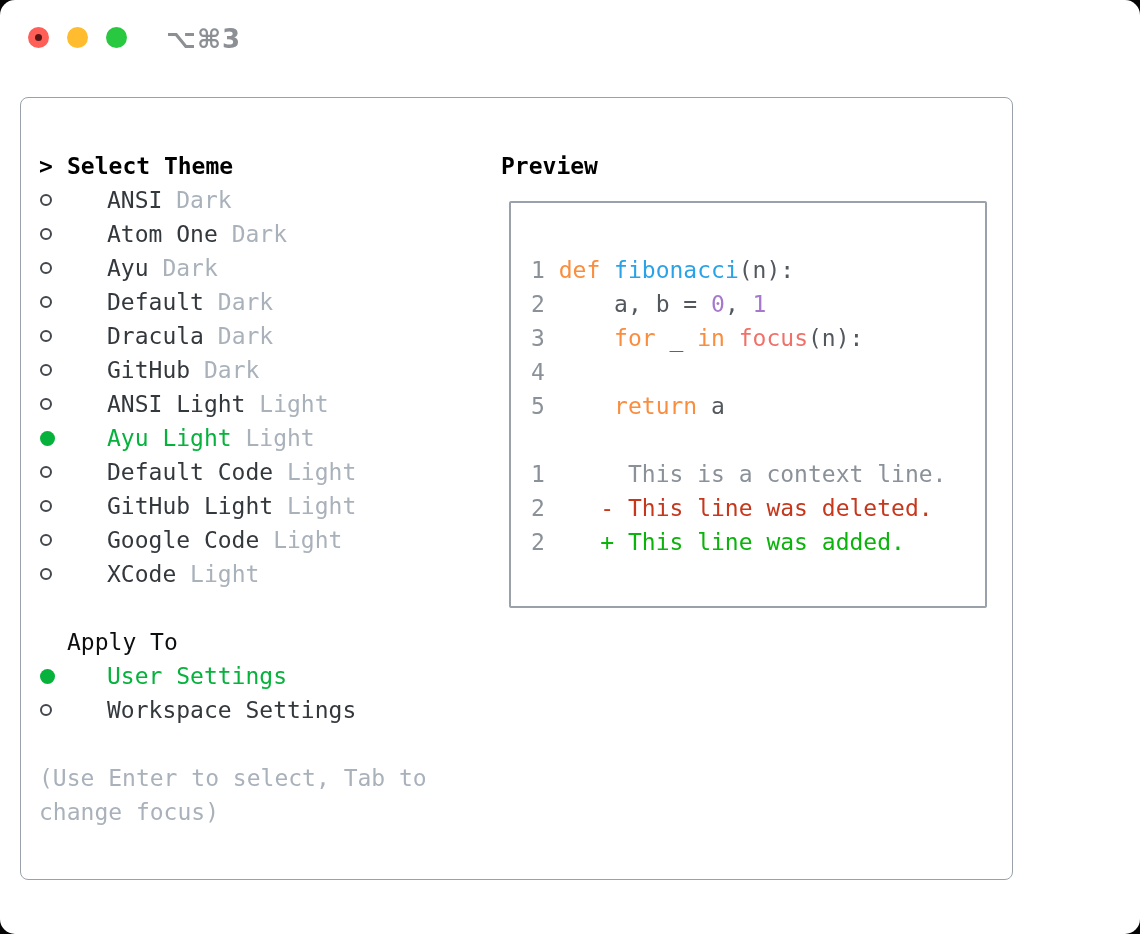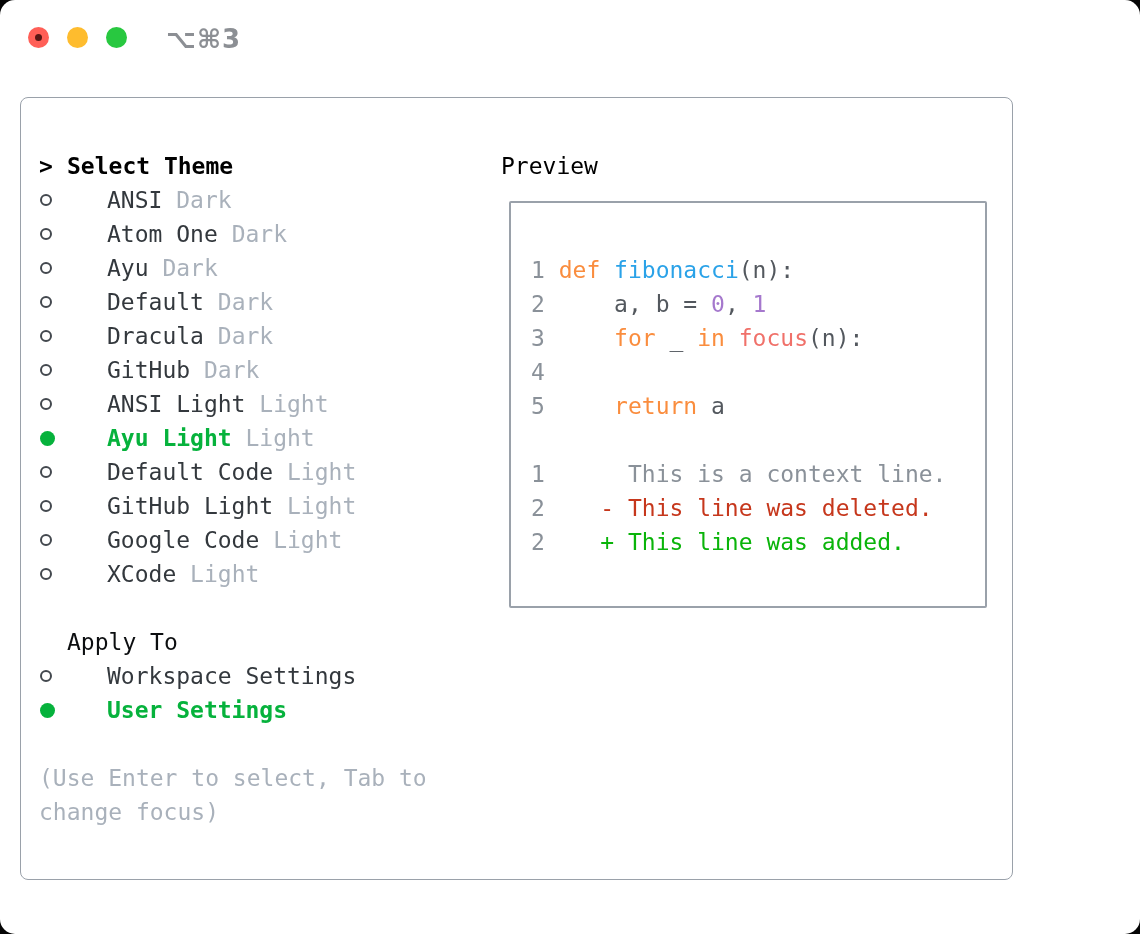--- a/index.html
+++ b/index.html
@@ -31,26 +31,26 @@
   }
   
   .left-col{position:absolute;left:18px;top:51px;font-size:23px;}
   .row{height:34px;display:flex;align-items:center;white-space:pre;}
   .marker{width:28px;display:flex;align-items:center;flex:none;}
   .prompt{color:#000;font-weight:700;}
   .circ{width:12px;height:12px;border:2px solid #43484e;border-radius:50%;margin-left:1px;}
   .circ.on{width:15px;height:15px;border:none;background:var(--accent_green);}
   .hdr{color:#000;font-weight:700;}
   .name{color:var(--text_dark);margin-left:40px;}
-  .name.sel{color:var(--accent_green);font-weight:bold;}
+  .name.sel{color:var(--accent_green);}
   .variant{color:var(--muted);}
   .apply-hdr{color:var(--text_black);}
   .hint-line{height:34px;display:flex;align-items:center;white-space:pre;color:var(--muted);}
   
-  .preview-hdr{position:absolute;left:480px;top:51px;height:34px;display:flex;align-items:center;font-size:23px;font-weight:400;color:#000;}
+  .preview-hdr{position:absolute;left:480px;top:51px;height:34px;display:flex;align-items:center;font-size:23px;font-weight:700;color:#000;}
   .preview-box{
     position:absolute;left:488px;top:103px;width:478px;height:407px;
     border:2px solid var(--border);border-radius:2px;background:var(--window_bg);
   }
   .code{position:absolute;left:20px;top:50px;font-size:23px;}
   .code-line{height:34px;display:flex;align-items:center;white-space:pre;}
   .tok-ln{color:var(--ln);}
   .tok-kw{color:var(--kw);}
   .tok-fn{color:var(--fn);}
   .tok-cl{color:var(--cl);}
@@ -93,22 +93,22 @@
           <div class="row"><span class="marker"><span class="circ"></span></span><span class="name">GitHub Light</span><span class="variant"> Light</span></div>
           <div class="row"><span class="marker"><span class="circ"></span></span><span class="name">Google Code</span><span class="variant"> Light</span></div>
           <div class="row"><span class="marker"><span class="circ"></span></span><span class="name">XCode</span><span class="variant"> Light</span></div>
         </div>
       <div class="row"></div>
       <div class="row">
         <span class="marker"></span>
         <span class="apply-hdr">Apply To</span>
       </div>
       <div id="apply-list">
+          <div class="row"><span class="marker"><span class="circ on"></span></span><span class="name sel">User Settings</span></div>
           <div class="row"><span class="marker"><span class="circ"></span></span><span class="name">Workspace Settings</span></div>
-          <div class="row"><span class="marker"><span class="circ on"></span></span><span class="name sel">User Settings</span></div>
         </div>
       <div class="row"></div>
       <div class="hint-line">(Use Enter to select, Tab to</div>
       <div class="hint-line">change focus)</div>
     </div>
 
     <div class="preview-hdr">Preview</div>
     <div class="preview-box">
       <div class="code" id="code">
           <div class="code-line"><span class="tok-ln">1 </span><span class="tok-kw">def</span><span class="tok-txt"> </span><span class="tok-fn">fibonacci</span><span class="tok-txt">(n):</span></div>

